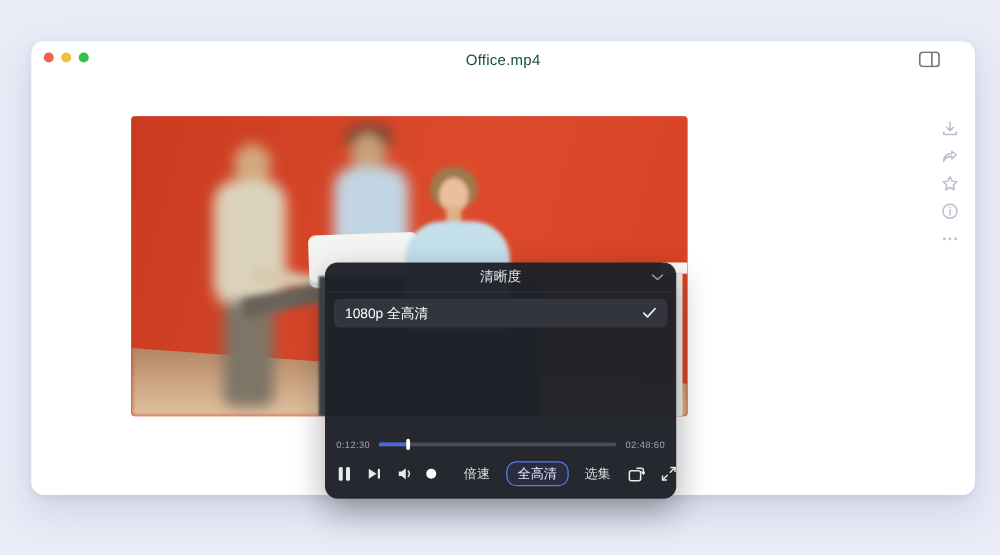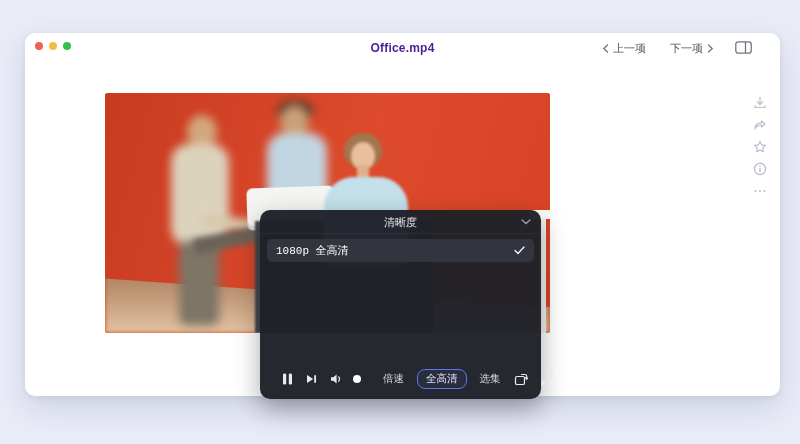--- a/index.html
+++ b/index.html
@@ -8,21 +8,21 @@
 
   .window { position:absolute; left:25px; top:33px; width:755px; height:363px;
     background:#ffffff; border-radius:10px; box-shadow:0 12px 30px rgba(40,50,90,.14), 0 2px 6px rgba(40,50,90,.08); }
 
   
   .titlebar { position:relative; height:26px; }
   .lights { position:absolute; left:10px; top:9px; display:flex; gap:6px; }
   .light { width:8px; height:8px; border-radius:50%; }
   .light.red{ background:#ee6155; } .light.yellow{ background:#f5bd3e; } .light.green{ background:#34c04e; }
   .win-title { position:absolute; left:0; right:0; top:8px; text-align:center;
-    font-size:12px; font-weight:bold; color:#4c1d95; letter-spacing:.2px; }
+    font-size:12px; font-weight:normal; color:#14532d; letter-spacing:.2px; }
   .nav { position:absolute; right:66px; top:8px; display:flex; align-items:center; gap:7px;
     font-size:11px; color:#4b5058; }
   .nav .grp { display:flex; align-items:center; gap:4px; cursor:default; }
   .nav .gap { width:10px; }
   .panel-toggle { position:absolute; right:28px; top:8px; width:17px; height:13px; }
 
   svg { display:block; }
 
   
   .rail { position:absolute; left:727px; top:62px; display:flex; flex-direction:column; gap:6px; }
@@ -64,28 +64,28 @@
   
   .panel { position:absolute; left:235px; top:177px; width:281px; height:189px;
     background:rgba(31,33,40,.97); border-radius:10px; box-shadow:0 10px 26px rgba(10,12,20,.35);
     display:flex; flex-direction:column; color:#e6e7ea; }
   .p-header { position:relative; height:24px; line-height:24px; text-align:center;
     font-size:11px; color:#e3e4e8; border-bottom:1px solid rgba(255,255,255,.05); }
   .p-header .chev { position:absolute; right:10px; top:9px; }
   .p-list { padding:5px 7px 0; display:flex; flex-direction:column; gap:1px; }
   .p-row { height:23px; border-radius:5px; display:flex; align-items:center; justify-content:space-between;
     padding:0 9px; font-size:11px; color:#d7d9de; cursor:default; }
-  .p-row.selected { background:#32353d; color:#ffffff;font-family:Liberation Mono, monospace; }
+  .p-row.selected { background:#32353d; color:#ffffff; }
   .p-spacer { flex:1; }
   .p-progressrow { display:flex; align-items:center; gap:7px; padding:0 9px; height:12px; }
   .p-time { font-size:7.5px; color:#9fa3ad; letter-spacing:.3px; white-space:nowrap; }
   .p-track { flex:1; height:3px; background:#4b4e56; border-radius:2px; position:relative; }
   .p-fill { height:3px; background:#4d67dc; border-radius:2px; position:relative; }
   .p-handle { position:absolute; right:-2px; top:-3px; width:3px; height:9px; background:#fff; border-radius:2px; }
-  .p-controls { display:flex; align-items:center; gap:13px; padding:8px 10px 10px;margin-left:12px; }
+  .p-controls { display:flex; align-items:center; gap:13px; padding:8px 10px 10px; }
   .pc-ic { color:#e9eaee; }
   .vol-track { width:44px; height:3px; background:#5a5d66; border-radius:2px; }
   .vol-fill { height:3px; background:#fff; border-radius:2px; position:relative; }
   .vol-thumb { position:absolute; right:-4px; top:-2.5px; width:8px; height:8px; background:#fff; border-radius:50%; }
   .pc-spacer { flex:1; }
   .txt-btn { font-size:10.5px; color:#dcdee4; white-space:nowrap; cursor:default; }
   .pill { border:1px solid #5b78f2; border-radius:8px; padding:2px 8px; color:#dfe5ff;
     background:rgba(85,115,240,.08); }
 </style>
 </head>
@@ -93,35 +93,20 @@
 
 <div class="window">
 
   <div class="titlebar">
     <div class="lights">
       <span class="light red"></span>
       <span class="light yellow"></span>
       <span class="light green"></span>
     </div>
     <div class="win-title">Office.mp4</div>
-    <div class="nav">
-      <span class="grp">
-        <svg width="7" height="9" viewBox="0 0 7 9">
-            <path d="M5.5 1 L1.8 4.5 L5.5 8" fill="none" stroke="#6f757f" stroke-width="1.3" stroke-linecap="round"></path>
-          </svg>
-        <span>上一项</span>
-      </span>
-      <span class="gap"></span>
-      <span class="grp">
-        <span>下一项</span>
-        <svg width="7" height="9" viewBox="0 0 7 9">
-            <path d="M1.5 1 L5.2 4.5 L1.5 8" fill="none" stroke="#6f757f" stroke-width="1.3" stroke-linecap="round"></path>
-          </svg>
-      </span>
-    </div>
     <div class="panel-toggle">
       <svg width="17" height="13" viewBox="0 0 17 13">
         <rect x="0.8" y="0.8" width="15.4" height="11.4" rx="2.5" fill="none" stroke="#6f757f" stroke-width="1.3"></rect>
         <line x1="10.5" y1="1" x2="10.5" y2="12" stroke="#6f757f" stroke-width="1.3"></line>
       </svg>
     </div>
   </div>
 
   <div class="video">
     <div class="wall"></div>
@@ -196,20 +181,29 @@
     </div>
     <div class="p-list">
       <div class="p-row selected">
         <span>1080p 全高清</span>
         <svg width="11" height="9" viewBox="0 0 11 9">
             <path d="M1 4.5 L4 7.5 L10 1" fill="none" stroke="#eceef2" stroke-width="1.4" stroke-linecap="round" stroke-linejoin="round"></path>
           </svg>
       </div>
     </div>
     <div class="p-spacer"></div>
+    <div class="p-progressrow">
+      <span class="p-time">0:12:30</span>
+      <div class="p-track">
+        <div class="p-fill" style="width: 12%;">
+          <div class="p-handle"></div>
+        </div>
+      </div>
+      <span class="p-time">02:48:60</span>
+    </div>
     <div class="p-controls">
       <span class="pc-ic">
         <svg width="11" height="12" viewBox="0 0 11 12" fill="currentColor">
           <rect x="1" y="0.5" width="3.2" height="11" rx="1.2"></rect>
             <rect x="6.8" y="0.5" width="3.2" height="11" rx="1.2"></rect>
         </svg>
       </span>
       <span class="pc-ic">
         <svg width="11" height="10" viewBox="0 0 11 10" fill="currentColor">
           <path d="M1 1 L7.2 5 L1 9 Z"></path>

